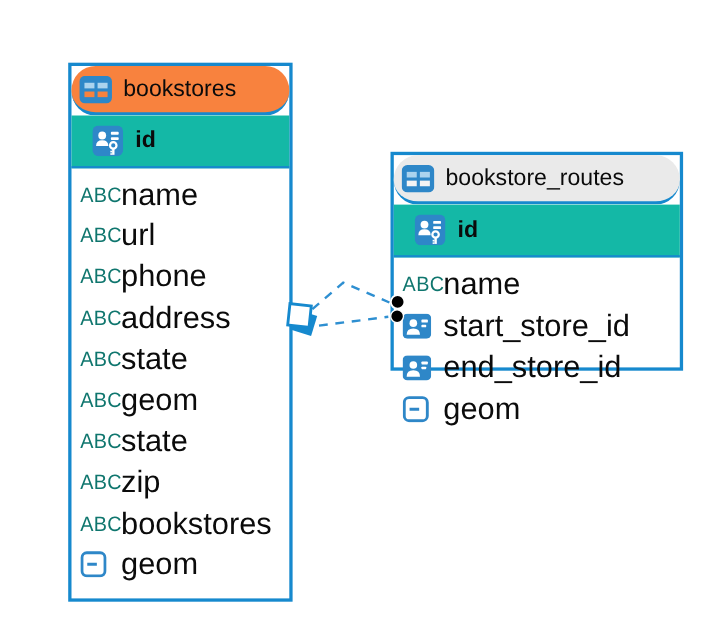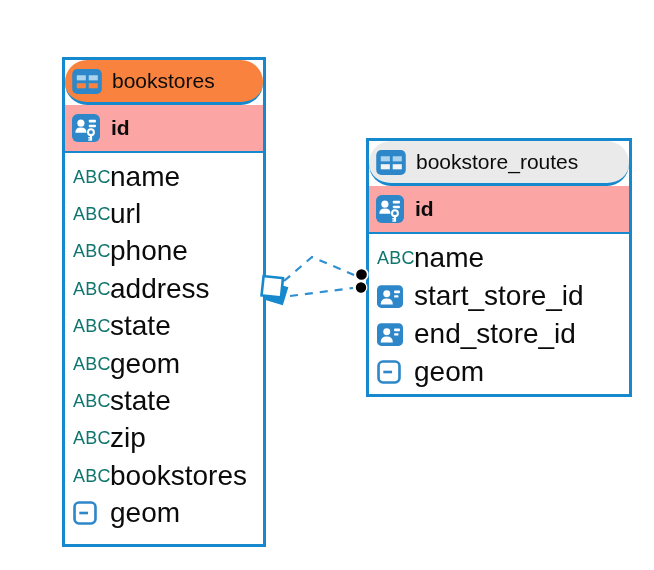--- a/index.html
+++ b/index.html
@@ -6,33 +6,33 @@
   .canvas{
     position:relative;width:654px;height:570px;background:#ffffff;overflow:hidden;
     font-family:"Liberation Sans", sans-serif;color:#0b0b0b;
   }
   
   .table{
     position:absolute;box-sizing:border-box;background:#ffffff;
     border:3.5px solid #1689CE;display:flex;flex-direction:column;
   }
   .t-left{left:62px;top:57px;width:204px;height:490px;}
-  .t-right{left:366px;top:138px;width:266px;height:259px;}
+  .t-right{left:355px;top:138px;width:266px;height:199px;}
   .thead{
     height:42px;flex:0 0 42px;display:flex;align-items:center;
     padding:0 6px 0 7px;border-bottom:3px solid #1689CE;gap:8px;border-radius:22px;
   }
   .thead.orange{background:#F8823E;}
   .thead.gray{background:#EAEAEA;}
   .orange .cellB{fill:#F8823E;}
   .gray .cellB{fill:#F4F4F4;}
   .ttitle{font-size:21px;white-space:nowrap;}
   .idrow{
     height:46px;flex:0 0 46px;display:flex;align-items:center;
-    padding-left:7px;gap:9px;border-bottom:2.5px solid #1689CE;background:#fca5a5;
+    padding-left:19px;gap:9px;border-bottom:2.5px solid #1689CE;background:#14b8a6;
   }
   .pkname{font-size:21px;font-weight:bold;}
   .fields{flex:1 1 auto;padding-top:5px;display:flex;flex-direction:column;}
   .t-left .row{height:37.4px;flex:0 0 37.4px;}
   .t-right .row{height:38px;flex:0 0 38px;}
   .row{display:flex;align-items:center;padding-left:8px;gap:7px;}
   .ic{width:30px;flex:0 0 30px;display:flex;align-items:center;justify-content:flex-start;}
   .fname{font-size:28px;white-space:nowrap;}
   .abc{
     font-size:18px;font-weight:400;color:#0f766e;letter-spacing:0.3px;

